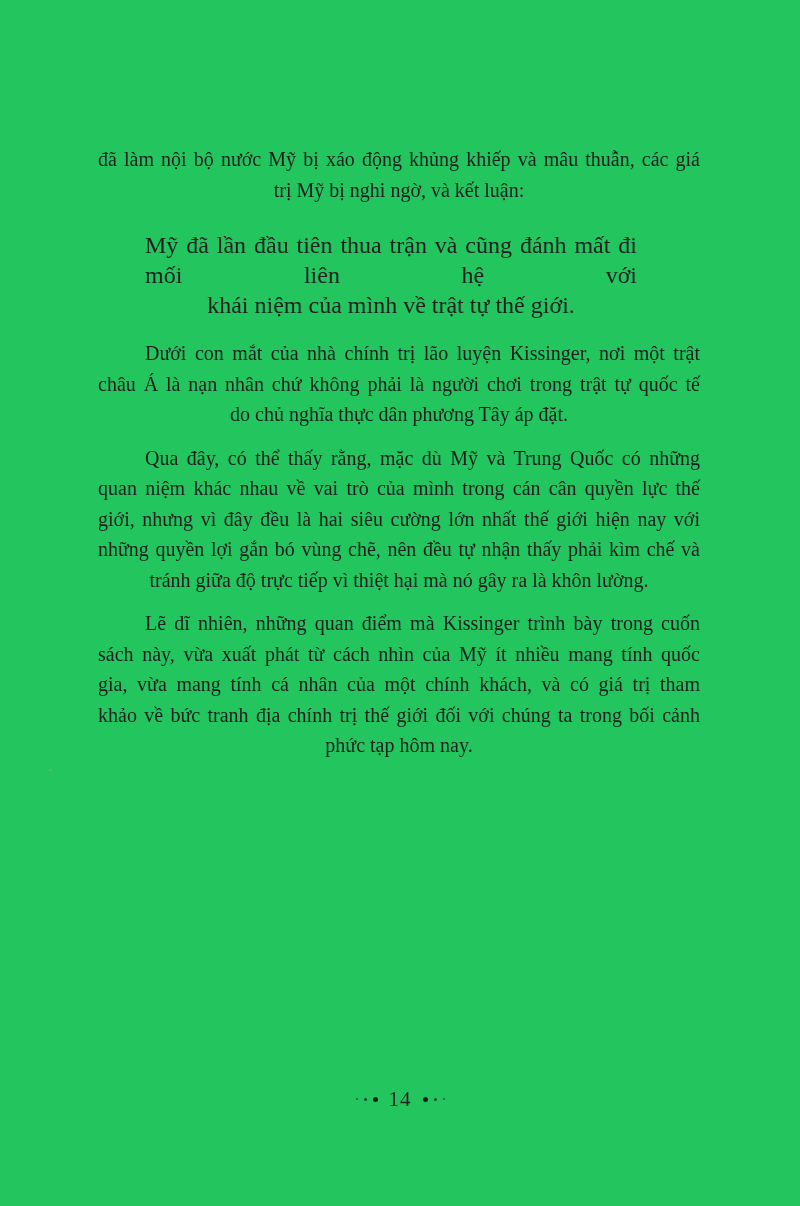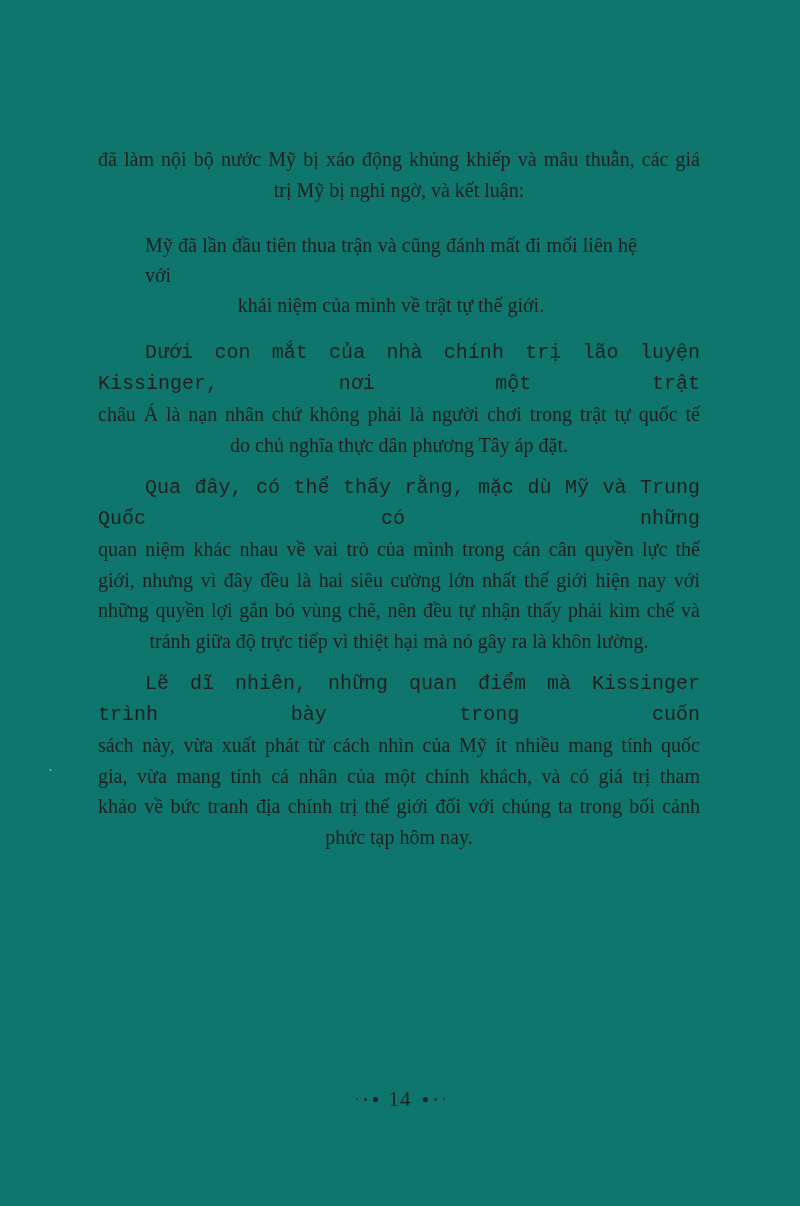--- a/index.html
+++ b/index.html
@@ -5,36 +5,36 @@
   html, body { margin: 0; padding: 0; }
   body {
     width: 800px; height: 1206px;
     background: #ffffff;
     font-family: "Liberation Serif", serif;
     color: #1f1f1f;
   }
   .page {
     position: relative;
     width: 800px; height: 1206px;
-    background: #0f766e;
+    background: #22c55e;
     overflow: hidden;
   }
   .text-block {
     position: absolute;
     left: 98px; top: 144px;
     width: 602px;
     font-size: 20px;
     line-height: 30.5px;
   }
   .para { margin: 0 0 13px 0; }
-  .para--indented .line:first-child { text-indent: 47px; font-family: Liberation Mono, monospace; }
+  .para--indented .line:first-child { text-indent: 47px; }
   .para--quote {
     margin: 25px 0 18px 47px;
     width: 492px;
-    font-size: 20px;
+    font-size: 24px;
     line-height: 30px;
   }
   .line { text-align: center; }
   .line--just { text-align: justify; text-align-last: justify; }
   .footer {
     position: absolute;
     left: 0; top: 1084px; width: 800px;
     display: flex; justify-content: center; align-items: center;
     font-size: 21px; line-height: 30px;
   }

